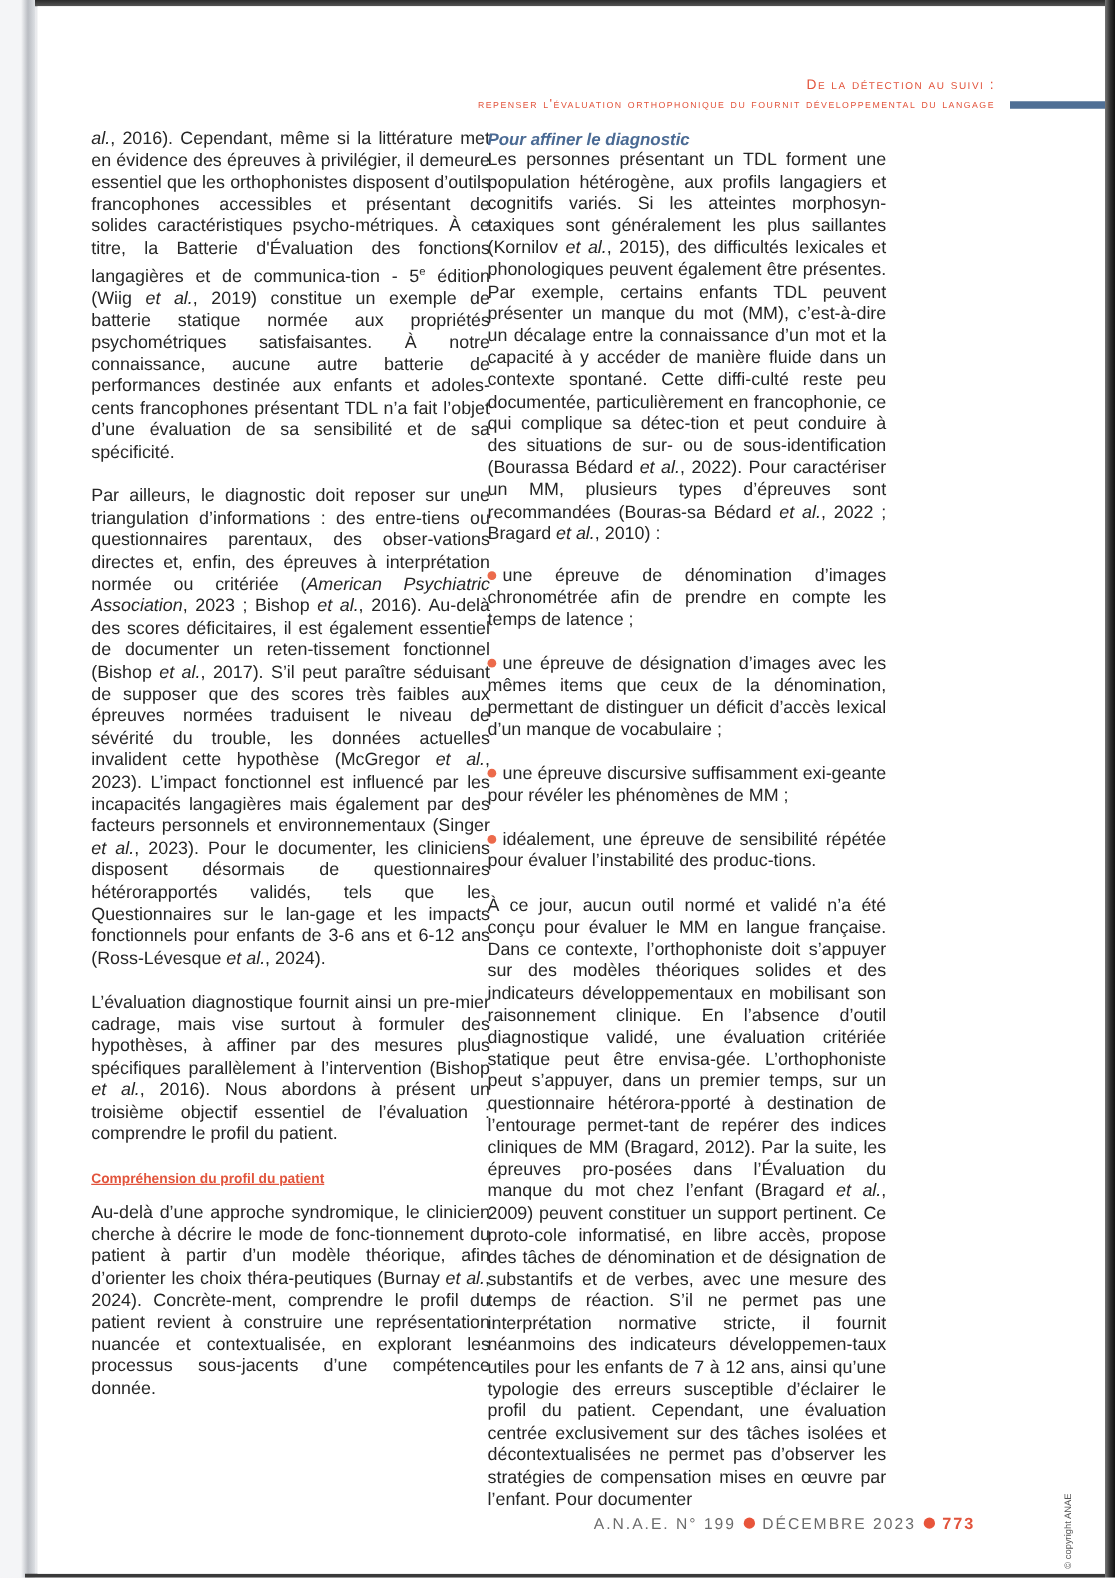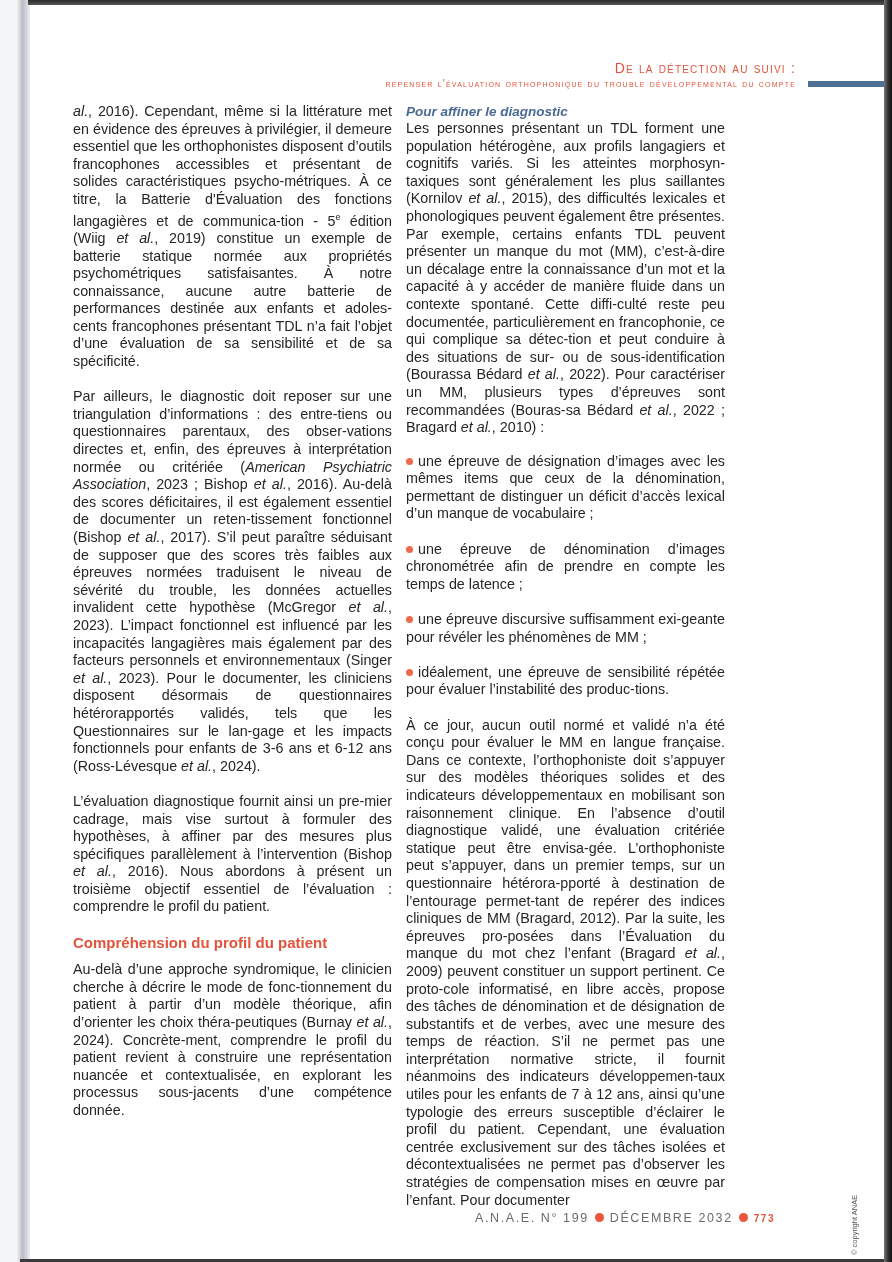--- a/index.html
+++ b/index.html
@@ -26,96 +26,96 @@
   }
   .page {
     position: absolute; left: 30px; top: 5px; width: 854px; height: 1254px;
     background: #ffffff;
   }
   .running-head {
     position: absolute; right: 88px; top: 56px; text-align: right;
     color: #e2543c; font-size: 10.5px; letter-spacing: 1.2px;
     font-variant: small-caps; line-height: 15px;
   }
-  .running-head .line1 { font-size: 14px; }
+  .running-head .line1 { font-size: 11px; }
   .running-head .line2 { font-size: 10.5px; }
   .head-bar {
     position: absolute; right: 0; top: 76px; width: 76px; height: 6px;
     background: #4f6f95;
   }
   .col {
     position: absolute; top: 98px; width: 319px;
     color: #262626; font-size: 14.3px; line-height: 17.6px;
     text-align: justify; hyphens: manual;
   }
   .col-left { left: 43px; }
-  .col-right { left: 376px; }
+  .col-right { left: 360px; }
   .col p { margin: 0 0 17.6px 0; }
   .col p.tight { margin-bottom: 16px; }
   .col em { }
   .subhead-blue {
     color: #4a6a94; font-style: italic; font-size: 13.5px; margin: 0; line-height: 17px;
   }
   .subhead-red {
-    color: #e2543c; font-size: 15px; margin: 0 0 10px 0; line-height: 17.6px;
+    color: #e2543c; font-size: 11px; margin: 0 0 10px 0; line-height: 17.6px; text-decoration: underline;
   }
   .bullet-item { margin: 0; }
   .bullet {
     display: inline-block; width: 7px; height: 7px; border-radius: 50%;
     background: #ec6a4b; margin-right: 5px; vertical-align: 1px;
   }
   .footer {
     position: absolute; left: 445px; top: 1206px; font-size: 12.5px;
     letter-spacing: 1.6px; color: #6b6b6b; white-space: nowrap;
   }
   .footer .dot {
     display: inline-block; width: 9px; height: 9px; border-radius: 50%;
     background: #e8553b; margin: 0 6px; vertical-align: 0;
   }
-  .footer .pnum { color: #e2543c; font-weight: bold; font-size: 10px; }
+  .footer .pnum { color: #e2543c; font-weight: bold; font-size: 13px; }
   .copyright {
     position: absolute; left: 820px; top: 1170px; font-size: 7.5px; color: #555;
     transform: rotate(-90deg); transform-origin: left top; white-space: nowrap;
     width: 80px; top: 1250px;
   }
 </style>
 </head>
 <body>
 
 <div class="scan-left"></div>
 <div class="scan-top"></div>
 <div class="scan-right"></div>
 <div class="scan-bottom"></div>
 
 <div class="page">
 
   <div class="running-head">
     <div class="line1">De la détection au suivi :</div>
-    <div class="line2">repenser l'évaluation orthophonique du trouble développemental du compte</div>
+    <div class="line2">repenser l'évaluation orthophonique du fournit développemental du langage</div>
   </div>
   <div class="head-bar"></div>
 
   <div class="col col-left">
     <p><em>al.</em>, 2016). Cependant, même si la littérature met en évidence des épreuves à privilégier, il demeure essentiel que les orthophonistes disposent d’outils francophones accessibles et présentant de solides caractéristiques psycho-métriques. À ce titre, la Batterie d'Évaluation des fonctions langagières et de communica-tion - 5<sup style="font-size: 9px;">e</sup> édition (Wiig <em>et al.</em>, 2019) constitue un exemple de batterie statique normée aux propriétés psychométriques satisfaisantes. À notre connaissance, aucune autre batterie de performances destinée aux enfants et adoles-cents francophones présentant TDL n’a fait l’objet d’une évaluation de sa sensibilité et de sa spécificité.</p>
     <p>Par ailleurs, le diagnostic doit reposer sur une triangulation d’informations : des entre-tiens ou questionnaires parentaux, des obser-vations directes et, enfin, des épreuves à interprétation normée ou critériée (<em>American Psychiatric Association</em>, 2023 ; Bishop <em>et al.</em>, 2016). Au-delà des scores déficitaires, il est également essentiel de documenter un reten-tissement fonctionnel (Bishop <em>et al.</em>, 2017). S’il peut paraître séduisant de supposer que des scores très faibles aux épreuves normées traduisent le niveau de sévérité du trouble, les données actuelles invalident cette hypothèse (McGregor <em>et al.</em>, 2023). L’impact fonctionnel est influencé par les incapacités langagières mais également par des facteurs personnels et environnementaux (Singer <em>et al.</em>, 2023). Pour le documenter, les cliniciens disposent désormais de questionnaires hétérorapportés validés, tels que les Questionnaires sur le lan-gage et les impacts fonctionnels pour enfants de 3-6 ans et 6-12 ans (Ross-Lévesque <em>et al.</em>, 2024).</p>
     <p>L’évaluation diagnostique fournit ainsi un pre-mier cadrage, mais vise surtout à formuler des hypothèses, à affiner par des mesures plus spécifiques parallèlement à l’intervention (Bishop <em>et al.</em>, 2016). Nous abordons à présent un troisième objectif essentiel de l’évaluation : comprendre le profil du patient.</p>
     <h3 class="subhead-red">Compréhension du profil du patient</h3>
     <p>Au-delà d’une approche syndromique, le clinicien cherche à décrire le mode de fonc-tionnement du patient à partir d’un modèle théorique, afin d’orienter les choix théra-peutiques (Burnay <em>et al.</em>, 2024). Concrète-ment, comprendre le profil du patient revient à construire une représentation nuancée et contextualisée, en explorant les processus sous-jacents d’une compétence donnée.</p>
   </div>
 
   <div class="col col-right">
     <h4 class="subhead-blue">Pour affiner le diagnostic</h4>
     <p class="tight">Les personnes présentant un TDL forment une population hétérogène, aux profils langagiers et cognitifs variés. Si les atteintes morphosyn-taxiques sont généralement les plus saillantes (Kornilov <em>et al.</em>, 2015), des difficultés lexicales et phonologiques peuvent également être présentes. Par exemple, certains enfants TDL peuvent présenter un manque du mot (MM), c’est-à-dire un décalage entre la connaissance d’un mot et la capacité à y accéder de manière fluide dans un contexte spontané. Cette diffi-culté reste peu documentée, particulièrement en francophonie, ce qui complique sa détec-tion et peut conduire à des situations de sur- ou de sous-identification (Bourassa Bédard <em>et al.</em>, 2022). Pour caractériser un MM, plusieurs types d’épreuves sont recommandées (Bouras-sa Bédard <em>et al.</em>, 2022 ; Bragard <em>et al.</em>, 2010) :</p>
     <div style="margin-bottom:17.6px">
+      <p class="bullet-item"><span class="bullet"></span><span>une épreuve de dénomination d’images chronométrée afin de prendre en compte les temps de latence ;</span></p>
       <p class="bullet-item"><span class="bullet"></span><span>une épreuve de désignation d’images avec les mêmes items que ceux de la dénomination, permettant de distinguer un déficit d’accès lexical d’un manque de vocabulaire ;</span></p>
-      <p class="bullet-item"><span class="bullet"></span><span>une épreuve de dénomination d’images chronométrée afin de prendre en compte les temps de latence ;</span></p>
       <p class="bullet-item"><span class="bullet"></span><span>une épreuve discursive suffisamment exi-geante pour révéler les phénomènes de MM ;</span></p>
       <p class="bullet-item"><span class="bullet"></span><span>idéalement, une épreuve de sensibilité répétée pour évaluer l’instabilité des produc-tions.</span></p>
     </div>
     <p>À ce jour, aucun outil normé et validé n’a été conçu pour évaluer le MM en langue française. Dans ce contexte, l’orthophoniste doit s’appuyer sur des modèles théoriques solides et des indicateurs développementaux en mobilisant son raisonnement clinique. En l’absence d’outil diagnostique validé, une évaluation critériée statique peut être envisa-gée. L’orthophoniste peut s’appuyer, dans un premier temps, sur un questionnaire hétérora-pporté à destination de l’entourage permet-tant de repérer des indices cliniques de MM (Bragard, 2012). Par la suite, les épreuves pro-posées dans l’Évaluation du manque du mot chez l’enfant (Bragard <em>et al.</em>, 2009) peuvent constituer un support pertinent. Ce proto-cole informatisé, en libre accès, propose des tâches de dénomination et de désignation de substantifs et de verbes, avec une mesure des temps de réaction. S’il ne permet pas une interprétation normative stricte, il fournit néanmoins des indicateurs développemen-taux utiles pour les enfants de 7 à 12 ans, ainsi qu’une typologie des erreurs susceptible d’éclairer le profil du patient. Cependant, une évaluation centrée exclusivement sur des tâches isolées et décontextualisées ne permet pas d’observer les stratégies de compensation mises en œuvre par l’enfant. Pour documenter</p>
   </div>
 
   <div class="footer">
-    <span>A.N.A.E. N° 199</span><span class="dot"></span><span>DÉCEMBRE 2032</span><span class="dot"></span><span class="pnum">773</span>
+    <span>A.N.A.E. N° 199</span><span class="dot"></span><span>DÉCEMBRE 2023</span><span class="dot"></span><span class="pnum">773</span>
   </div>
 
   <div class="copyright">© copyright ANAE</div>
 </div>
 
 </body></html>

